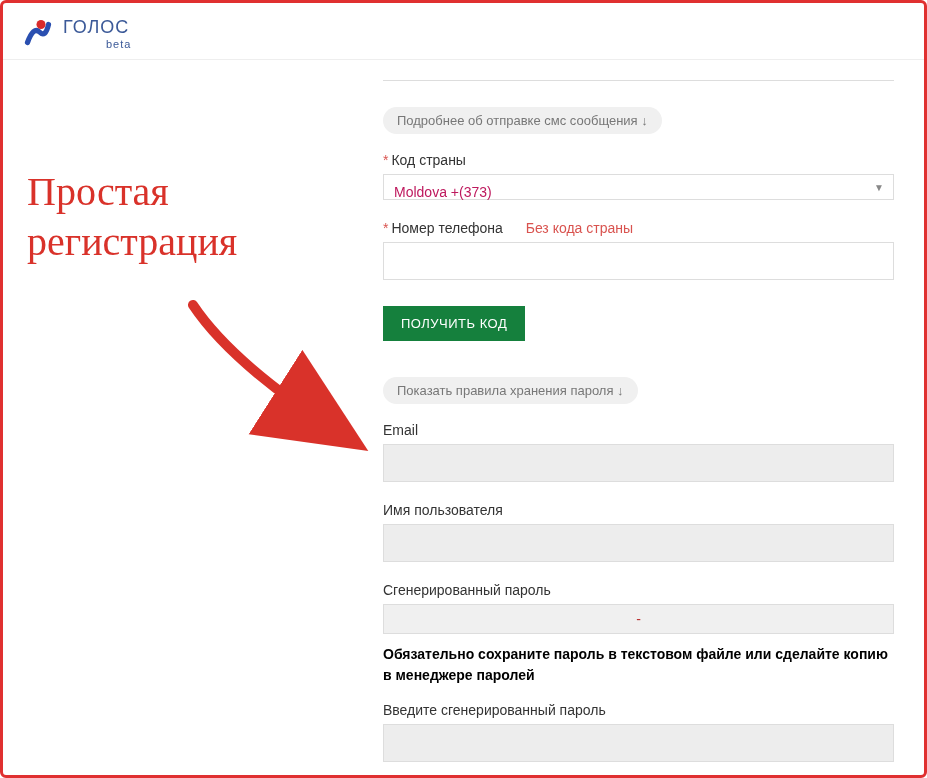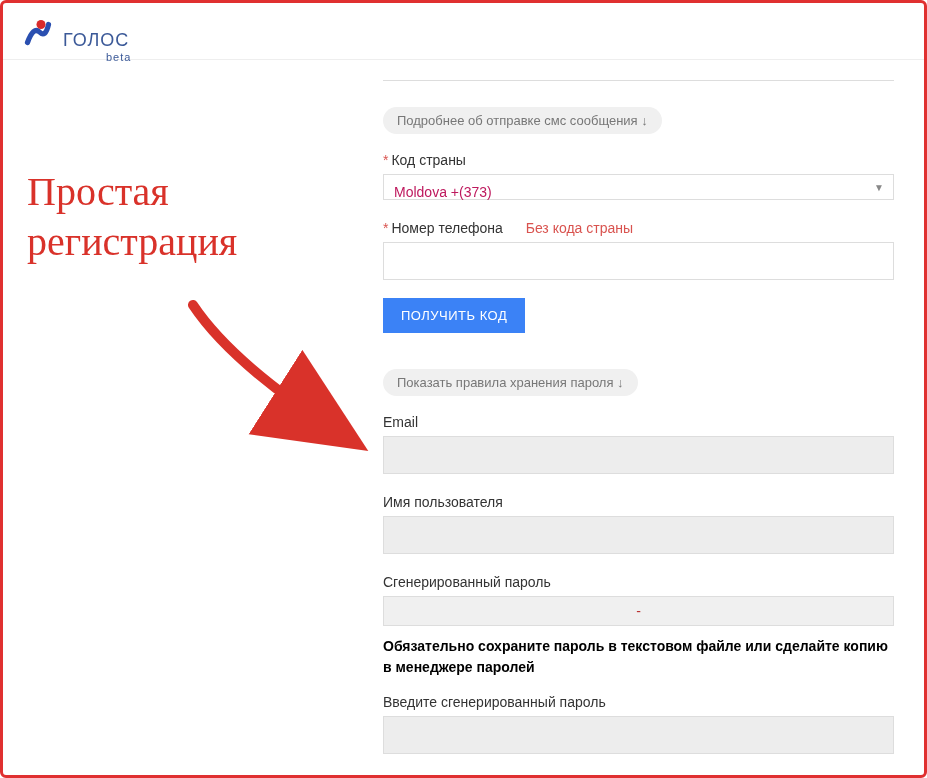--- a/index.html
+++ b/index.html
@@ -13,21 +13,21 @@
   border-radius: 6px;
 }
 .header {
   display: flex;
   align-items: center;
   padding: 14px 20px 8px 20px;
   border-bottom: 1px solid #eee;
 }
 .logo-wrap {
   display: flex;
-  align-items: flex-end;
+  align-items: flex-start;
   gap: 10px;
 }
 .logo-icon {
   width: 30px;
   height: 30px;
 }
 .logo-text {
   color: #3b5998;
   font-size: 18px;
   letter-spacing: 1px;
@@ -85,28 +85,28 @@
 .text-input {
   width: 100%;
   border: 1px solid #ddd;
   background: #fff;
   font-size: 14px;
   padding: 9px 10px;
   height: 38px;
   margin-bottom: 14px;
 }
 .btn-primary {
-  background: #3b82f6;
+  background: #15803d;
   color: #fff;
   border: none;
   padding: 10px 18px;
   font-size: 13px;
   letter-spacing: 0.5px;
   cursor: pointer;
-  margin: 4px 0 18px 0;
+  margin: 12px 0 18px 0;
 }
 .readonly-input {
   width: 100%;
   border: 1px solid #ddd;
   background: #ededed;
   font-size: 14px;
   padding: 9px 10px;
   height: 38px;
   margin-bottom: 20px;
 }

